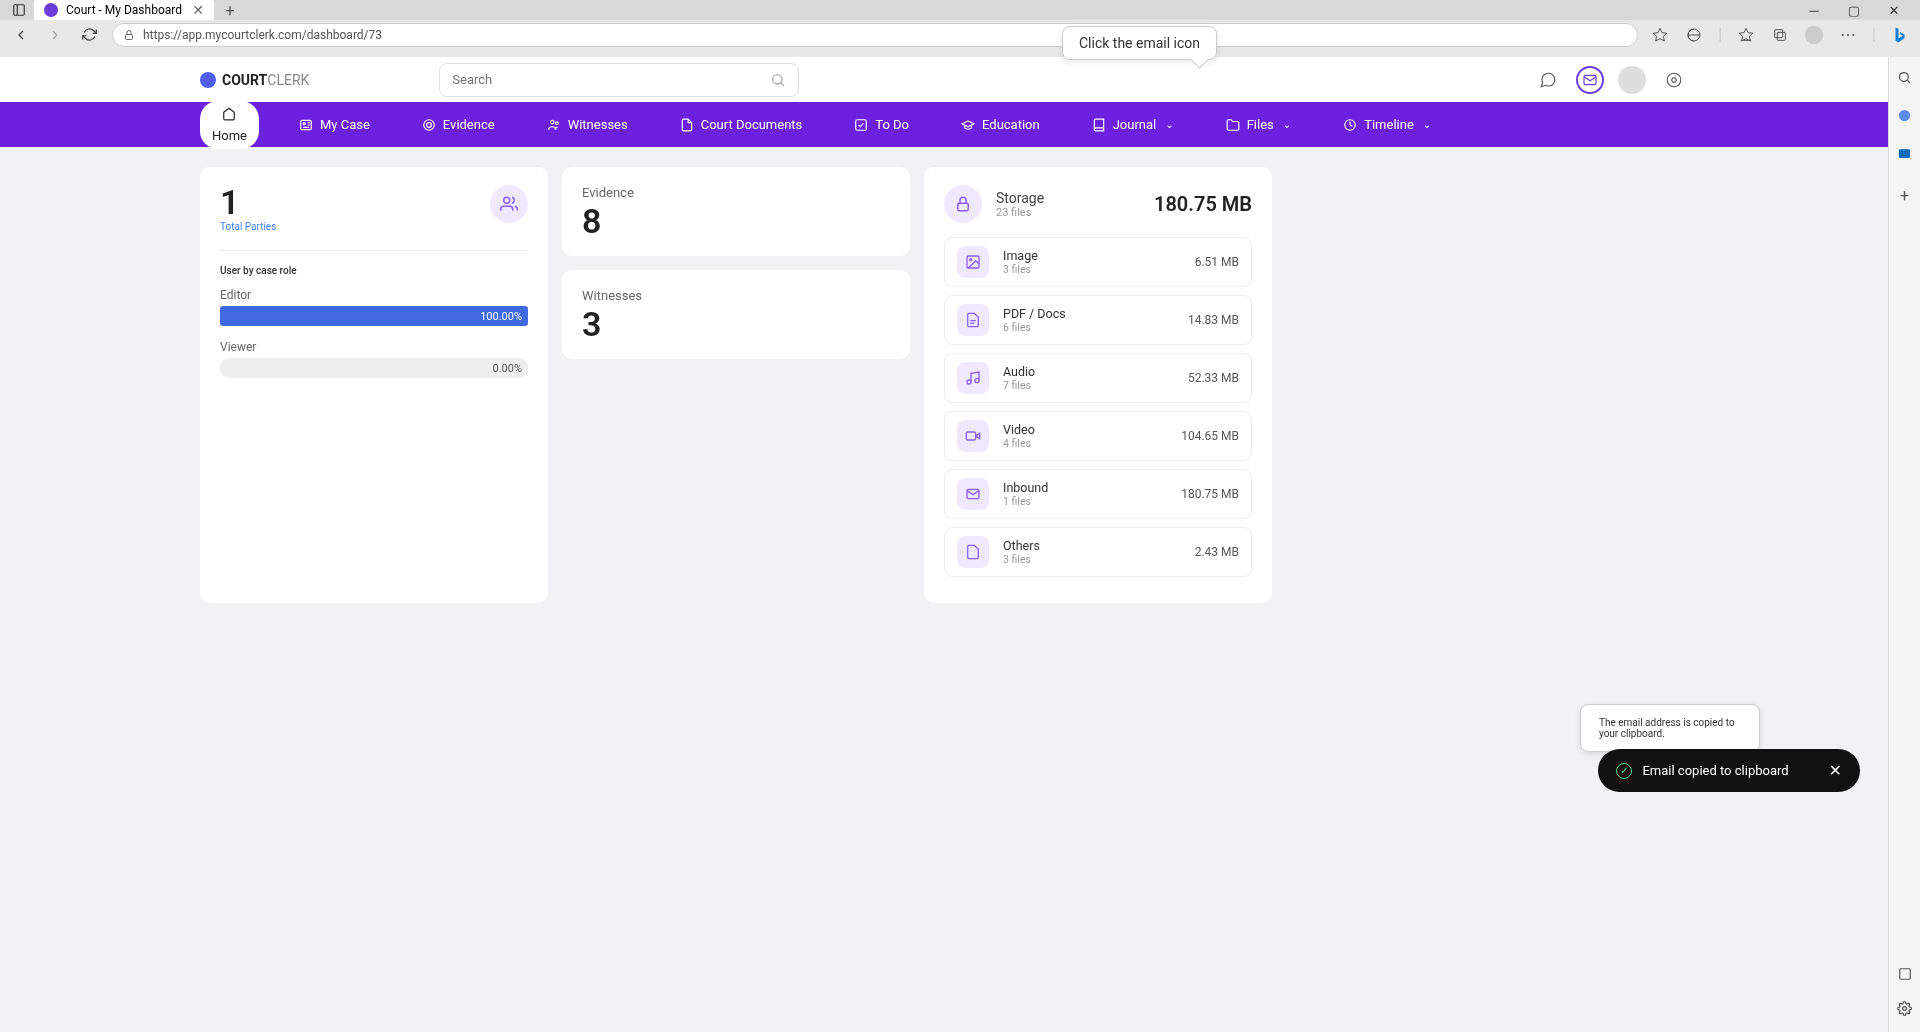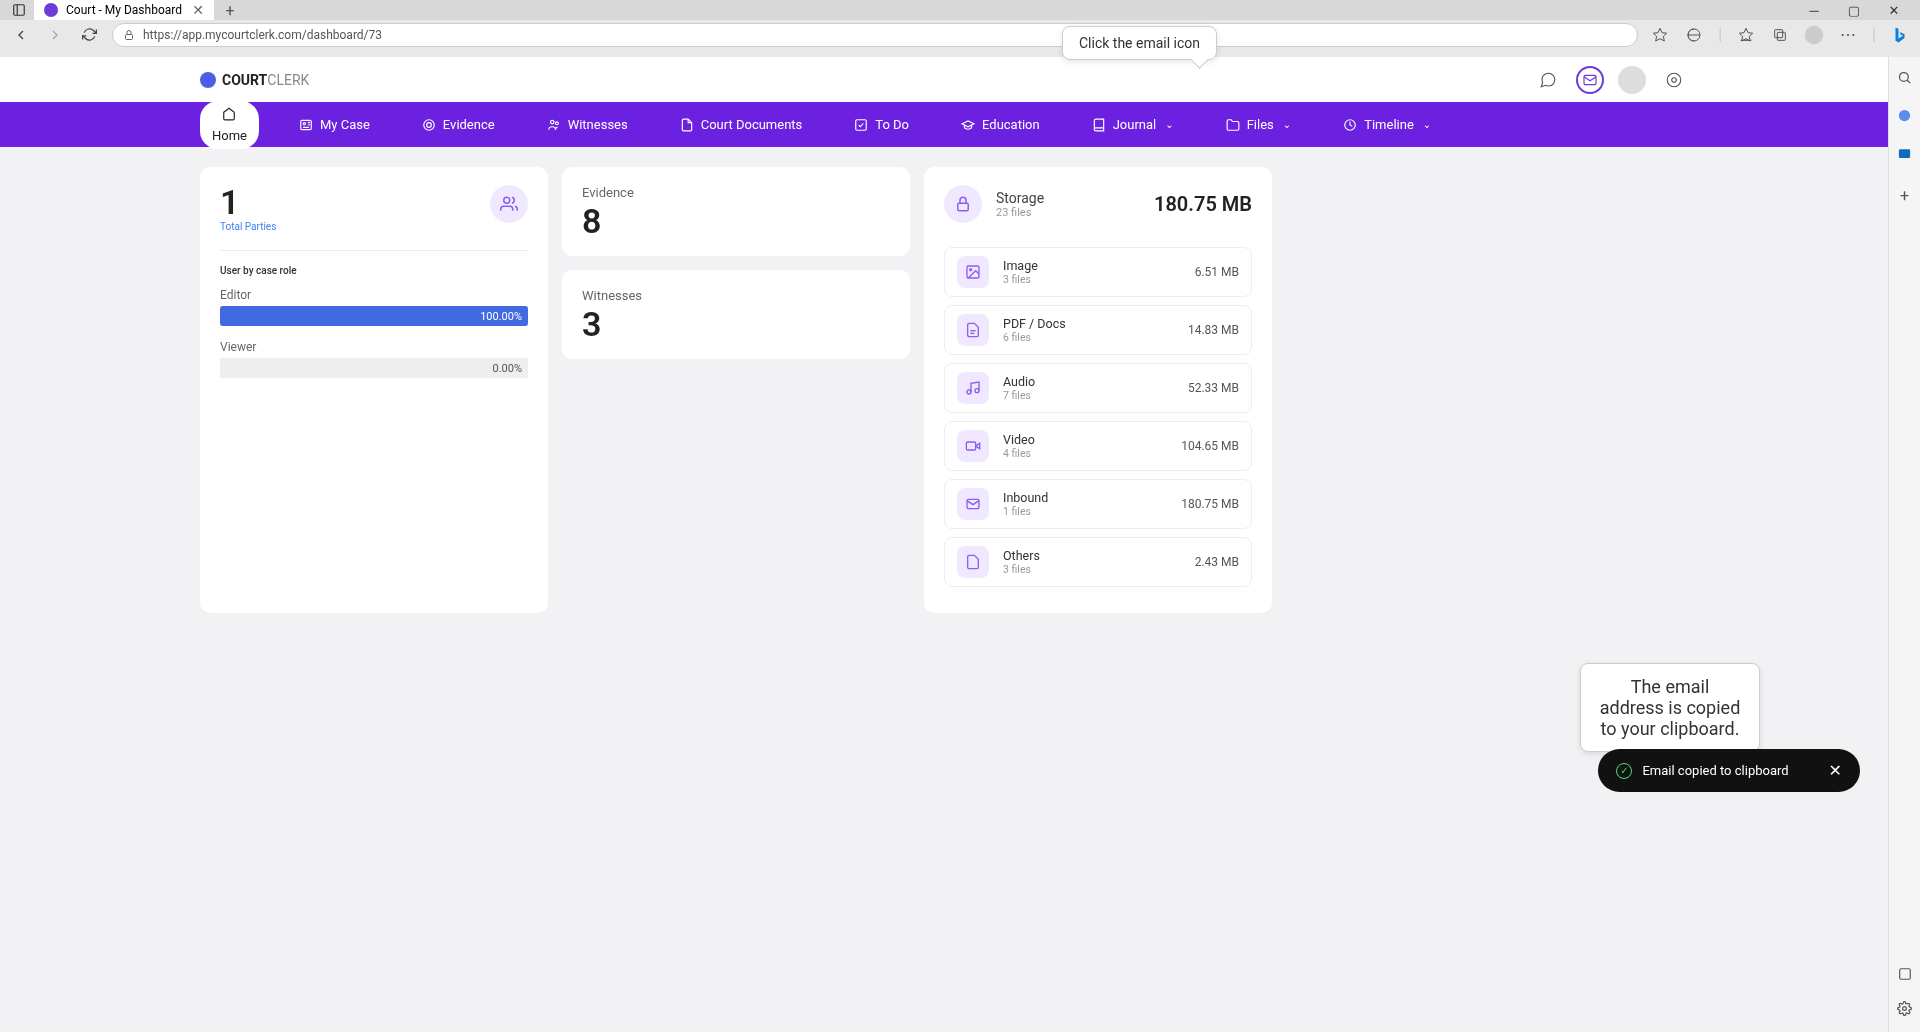--- a/index.html
+++ b/index.html
@@ -61,45 +61,45 @@
 .card-right { width: 348px; }
 
 .stat-header { display: flex; justify-content: space-between; align-items: flex-start; }
 .big-num { font-size: 34px; font-weight: 600; color: #222; line-height: 1; }
 .stat-label { font-size: 10px; color: #3b82f6; margin-top: 2px; }
 .icon-circle { width: 38px; height: 38px; border-radius: 50%; background: #f0e8ff; display: flex; align-items: center; justify-content: center; color: #8b5cf6; }
 
 .divider { border-top: 1px solid #eee; margin: 18px 0 14px 0; }
 .section-title { font-size: 10px; font-weight: 500; color: #333; margin-bottom: 12px; }
 .role-label { font-size: 12px; color: #666; margin-bottom: 4px; }
-.progress-bar { height: 20px; background: #eee; border-radius: 0; position: relative; margin-bottom: 14px; }
+.progress-bar { height: 20px; background: #eee; border-radius: 9px; position: relative; margin-bottom: 14px; }
 .progress-fill { height: 100%; background: #4169e1; border-radius: 3px; display: flex; align-items: center; justify-content: flex-end; padding-right: 6px; font-size: 11px; color: #fff; }
 .progress-empty-label { position: absolute; right: 6px; top: 50%; transform: translateY(-50%); font-size: 11px; color: #555; }
 
 .mid-stat-label { font-size: 13px; color: #666; margin-bottom: 4px; }
 
-.storage-header { display: flex; align-items: center; gap: 14px; margin-bottom: 24px; }
+.storage-header { display: flex; align-items: center; gap: 14px; margin-bottom: 14px; }
 .storage-info { flex: 1; }
 .storage-title { font-size: 14px; color: #444; }
 .storage-sub { font-size: 11px; color: #999; }
 .storage-total { font-size: 20px; font-weight: 600; color: #222; }
 
 .file-row { display: flex; align-items: center; gap: 14px; border: 1px solid #eee; border-radius: 8px; padding: 8px 12px; margin-bottom: 8px; }
 .file-icon { width: 32px; height: 32px; border-radius: 8px; background: #f0e8ff; display: flex; align-items: center; justify-content: center; color: #8b5cf6; font-size: 14px; }
 .file-info { flex: 1; }
 .file-name { font-size: 12.5px; color: #333; }
 .file-count { font-size: 10.5px; color: #999; }
 .file-size { font-size: 12px; color: #555; }
 
 
 .callout-top { position: absolute; top: 26px; left: 1062px; background: #fff; border: 1px solid #ccc; border-radius: 8px; padding: 8px 16px; font-size: 14px; color: #333; box-shadow: 0 2px 6px rgba(0,0,0,0.1); z-index: 100; }
 .callout-top::after { content: ''; position: absolute; top: -7px; right: 30px; width: 12px; height: 12px; background: #fff; border-left: 1px solid #ccc; border-top: 1px solid #ccc; transform: rotate(45deg); }
 .callout-top.pointer-bottom::after { top: auto; bottom: -7px; right: 10px; border: none; border-right: 1px solid #ccc; border-bottom: 1px solid #ccc; }
 
-.callout-bottom { position: absolute; bottom: 280px; right: 160px; background: #fff; border: 1px solid #ccc; border-radius: 8px; padding: 12px 18px; font-size: 18px; color: #333; text-align: center; box-shadow: 0 2px 6px rgba(0,0,0,0.1); z-index: 100; max-width: 180px; }
+.callout-bottom { position: absolute; bottom: 280px; right: 160px; background: #fff; border: 1px solid #ccc; border-radius: 8px; padding: 12px 18px; font-size: 10px; color: #333; text-align: left; box-shadow: 0 2px 6px rgba(0,0,0,0.1); z-index: 100; max-width: 180px; }
 
 
 .toast { position: absolute; bottom: 240px; right: 60px; background: #111; color: #fff; border-radius: 24px; padding: 12px 18px; display: flex; align-items: center; gap: 10px; font-size: 13px; z-index: 100; }
 .toast-check { width: 16px; height: 16px; border: 1.5px solid #4ade80; border-radius: 50%; display: flex; align-items: center; justify-content: center; color: #4ade80; font-size: 10px; }
 .toast-close { margin-left: 30px; cursor: pointer; font-size: 16px; }
 
 svg { display: block; }
 </style>
 </head>
 <body>
@@ -221,20 +221,27 @@
       </div>
   </div>
 </div>
 
 <div class="app-content">
 
   <div class="app-header">
     <div class="logo">
       <div class="logo-icon"></div>
       <span><span class="logo-bold">COURT</span><span class="logo-light">CLERK</span></span>
+    </div>
+    <div class="search-box">
+      <input type="text" placeholder="Search" style="">
+      <svg width="16" height="16" viewBox="0 0 24 24" fill="none" stroke="#aaa" stroke-width="2">
+          <circle cx="11" cy="11" r="7"></circle>
+          <line x1="21" y1="21" x2="16" y2="16"></line>
+        </svg>
     </div>
     <div class="header-icons">
       <div class="header-icon">
           <svg width="18" height="18" viewBox="0 0 24 24" fill="none" stroke="currentColor" stroke-width="1.5">
             <path d="M21 11.5a8.38 8.38 0 01-.9 3.8 8.5 8.5 0 01-7.6 4.7 8.38 8.38 0 01-3.8-.9L3 21l1.9-5.7a8.38 8.38 0 01-.9-3.8 8.5 8.5 0 014.7-7.6 8.38 8.38 0 013.8-.9h.5a8.48 8.48 0 018 8v.5z"></path>
           </svg>
         </div>
       <div class="header-icon mail-active">
           <svg width="16" height="16" viewBox="0 0 24 24" fill="none" stroke="currentColor" stroke-width="1.8">
             <rect x="3" y="5" width="18" height="14" rx="2"></rect>

